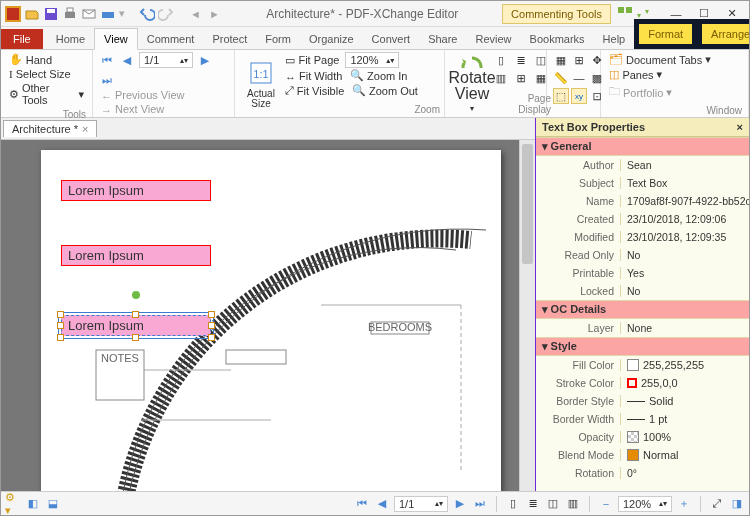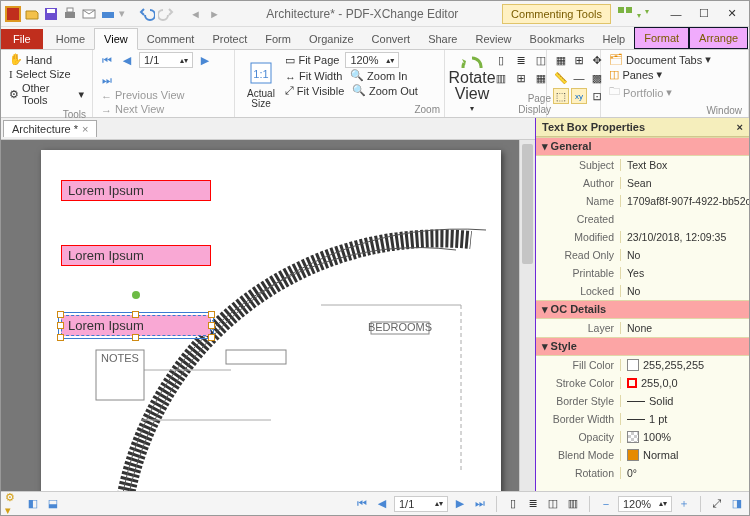--- a/index.html
+++ b/index.html
@@ -8,21 +8,21 @@
 .qat{display:flex;align-items:center;gap:3px;padding-left:4px}
 .icon-sm{width:16px;height:16px;display:flex;align-items:center;justify-content:center;cursor:pointer}
 .titlebar .title{flex:1;text-align:center;font-size:12px;color:#666}
 .context-tab{background:#fff1c2;border:1px solid #e0c46a;padding:3px 8px;font-size:11px;color:#7a5c00;margin-right:6px}
 .winicons{display:flex;align-items:center;gap:2px;margin-left:auto;margin-right:4px}
 .winbtn{width:26px;height:20px;display:flex;align-items:center;justify-content:center;cursor:pointer}
 .ribbon-tabs{height:23px;background:#f5f5f5;display:flex;align-items:flex-end;padding-left:0;border-bottom:1px solid #ccc}
 .file-tab{background:#c02e1d;color:#fff;padding:4px 12px;margin-right:4px}
 .tab{padding:4px 9px;color:#555;cursor:pointer}
 .tab.active{background:#fcfcfc;border:1px solid #ccc;border-bottom:1px solid #fcfcfc;margin-bottom:-1px;color:#000}
-.ctx-tab{background:#f0abfc;border:1px solid #0f172a;color:#7a5c00}
+.ctx-tab{background:#fde047;border:5px solid #0f172a;color:#7a5c00}
 .toolbar-right{margin-left:auto;display:flex;align-items:center;gap:2px;margin-right:4px}
 .ribbon{height:68px;background:#fcfcfc;border-bottom:1px solid #ccc;display:flex}
 .ribbon-group{border-right:1px solid #e0e0e0;padding:2px 6px;display:flex;flex-direction:column;justify-content:space-between}
 .group-label{font-size:10px;color:#888;text-align:right;padding-top:2px}
 .row{display:flex;align-items:center;gap:4px;flex-wrap:wrap}
 .tool-item{display:flex;align-items:center;gap:3px;cursor:pointer;padding:1px 2px}
 .big-btn{display:flex;flex-direction:column;align-items:center;justify-content:center;gap:2px;padding:2px 6px;cursor:pointer;text-align:center}
 .spin{border:1px solid #ccc;padding:1px 4px;width:54px;display:flex;align-items:center;justify-content:space-between;background:#fff}
 .spin-wide{width:54px}
 .workspace{display:flex;height:calc(100% - 26px - 23px - 68px - 24px)}
@@ -330,33 +330,34 @@
     </div>
   </div>
 
   <div class="props">
     <div class="props-header">
         <span>Text Box Properties</span>
         <span>×</span>
       </div>
     <div class="prop-section">▾ <span>General</span></div>
     <div class="prop-row">
+        <div class="prop-label">Author</div>
+        <div class="prop-val">Sean</div>
+      </div>
+    <div class="prop-row">
         <div class="prop-label">Subject</div>
         <div class="prop-val">Text Box</div>
       </div>
     <div class="prop-row">
-        <div class="prop-label">Author</div>
-        <div class="prop-val">Sean</div>
-      </div>
-    <div class="prop-row">
         <div class="prop-label">Name</div>
         <div class="prop-val">1709af8f-907f-4922-bb52cea3e4...</div>
       </div>
     <div class="prop-row">
         <div class="prop-label">Created</div>
+        <div class="prop-val">23/10/2018, 12:09:06</div>
       </div>
     <div class="prop-row">
         <div class="prop-label">Modified</div>
         <div class="prop-val">23/10/2018, 12:09:35</div>
       </div>
     <div class="prop-row">
         <div class="prop-label">Read Only</div>
         <div class="prop-val">No</div>
       </div>
     <div class="prop-row">

